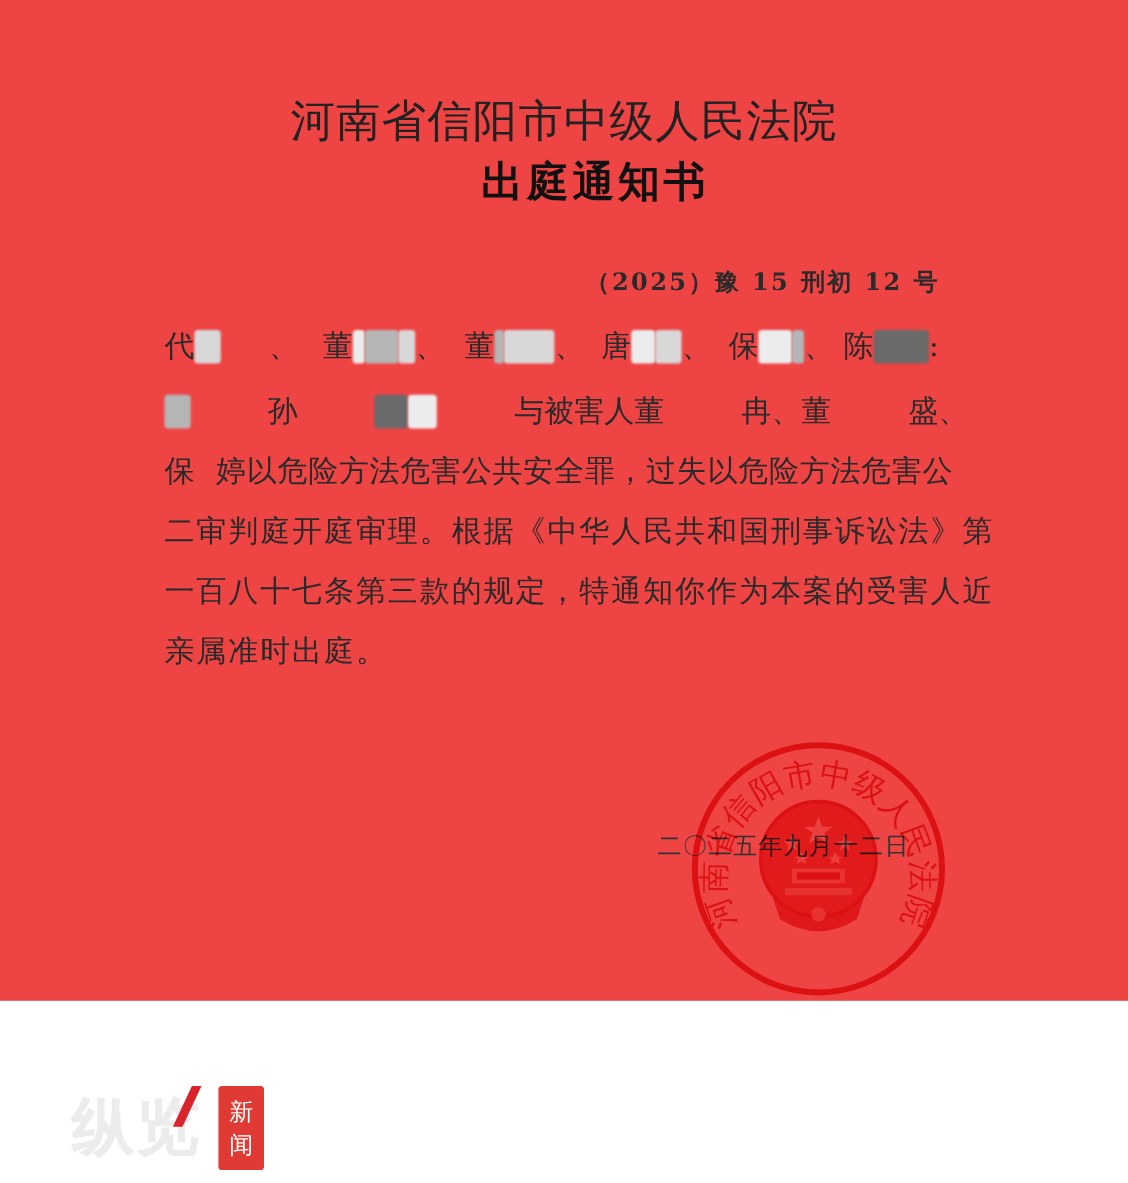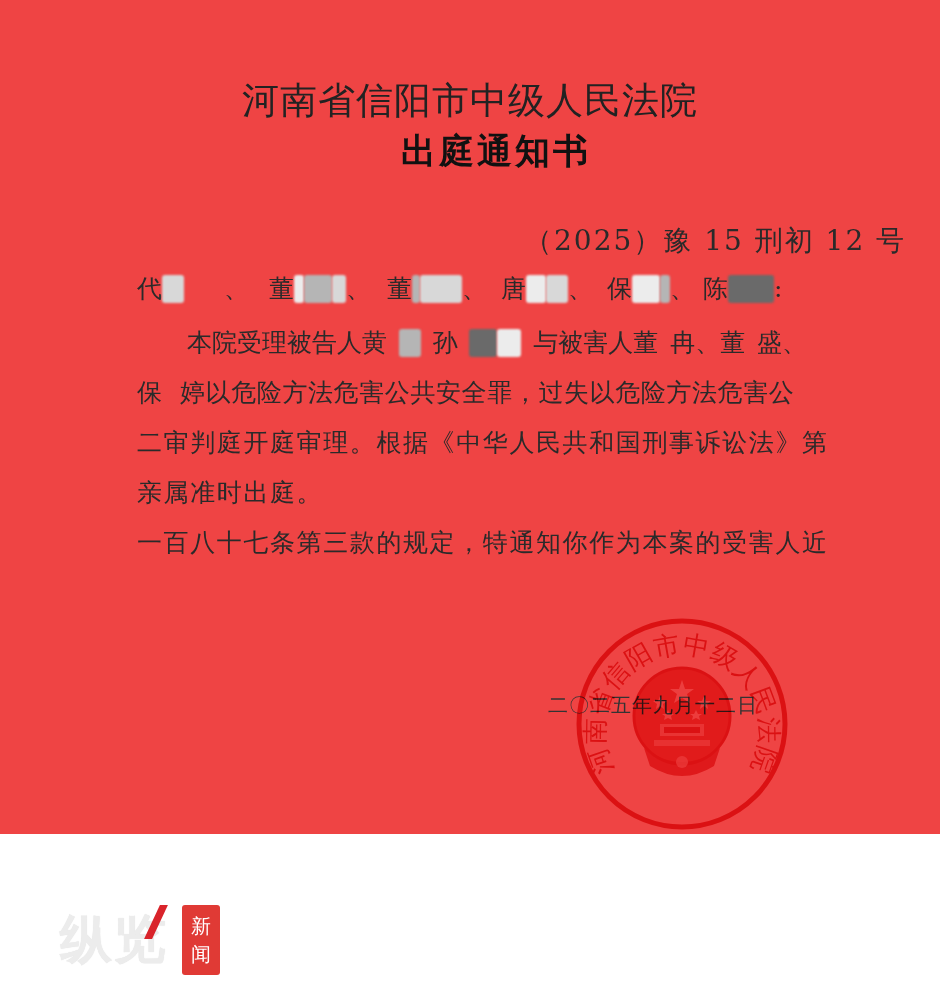--- a/index.html
+++ b/index.html
@@ -37,25 +37,26 @@
       top: 128px;
       text-align: center;
       font-size: 35px;
       font-weight: bold;
       letter-spacing: 3px;
       color: #111;
       margin-left: 26px;
     }
     .case-no {
       position: absolute;
-      left: 524px;
+      left: 488px;
       top: 222px;
-      font-size: 28px;
+      font-size: 20px;
       letter-spacing: 2px;
       color: #2a2a2a;
+      font-weight: bold;
     }
     .addressees {
       position: absolute;
       left: 137px;
       top: 272px;
       font-size: 25px;
       white-space: nowrap;
       color: #2a2a2a;
       display: flex;
       align-items: center;
@@ -190,43 +191,42 @@
     <span class="blur b-mid" style="width:10px;"></span>
     <span class="sep">、</span>
     <span style="width:8px;display:inline-block;"></span>
     <span>陈</span>
     <span class="blur b-dark" style="width:46px;"></span>
     <span>:</span>
   </div>
 
   <div class="body-text">
     <div class="line">
-      <span style="padding-left:50px;">本院受理被告人黄</span>
       <span class="blur b-mid" style="width:22px;"></span>
       <span>孙</span>
       <span style="display:inline-flex;">
           <span class="blur b-dark" style="width:28px;"></span>
           <span class="blur b-faint" style="width:24px;"></span>
         </span>
       <span>与被害人董</span>
       <span>冉、董</span>
       <span>盛、</span>
     </div>
     <div class="line">
       <span>保</span>
       <span style="margin-left:18px;flex:1;letter-spacing:0.6px;">婷以危险方法危害公共安全罪，过失以危险方法危害公</span>
     </div>
     <div class="line">
       <span style="letter-spacing:1.6px;">二审判庭开庭审理。根据《中华人民共和国刑事诉讼法》第</span>
     </div>
+    <div class="line">
+      <span style="letter-spacing:1.6px;">一百八十七条第三款的规定，特通知你作为本案的受害人近</span>
+    </div>
     <div class="line last">
       <span style="letter-spacing:1.6px;">亲属准时出庭。</span>
-    </div>
-    <div class="line">
-      <span style="letter-spacing:1.6px;">一百八十七条第三款的规定，特通知你作为本案的受害人近</span>
     </div>
   </div>
 
   <div class="date-line">二〇二五年九月十二日</div>
 
   <svg class="seal" viewBox="0 0 216 216" xmlns="http://www.w3.org/2000/svg">
     <defs>
       <path id="sealArc" d="M 38 150 A 78 78 0 1 1 178 150"></path>
     </defs>
     <circle cx="108" cy="108" r="103" fill="none" stroke="#e8242c" stroke-width="5"></circle>

